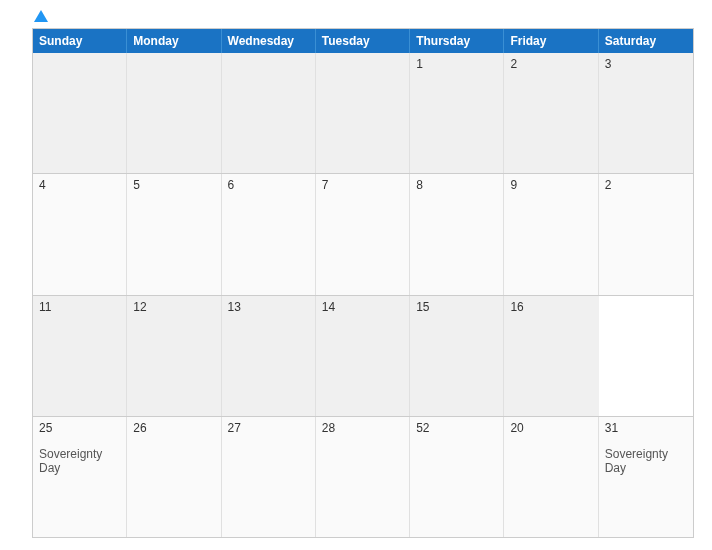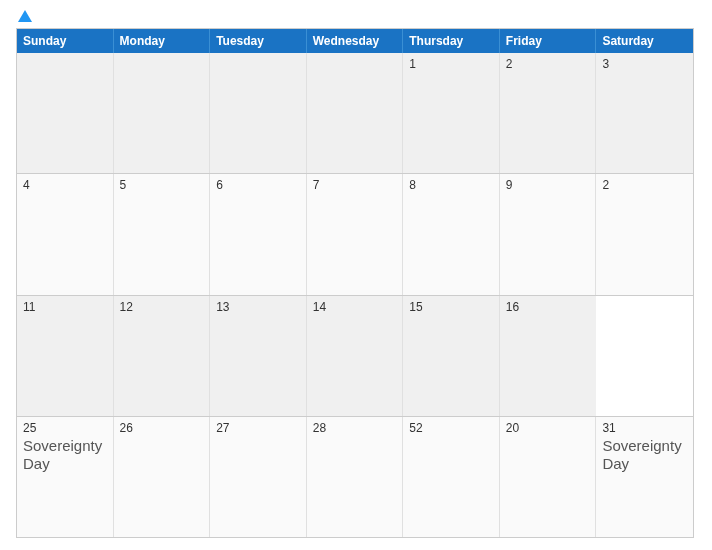--- a/index.html
+++ b/index.html
@@ -6,21 +6,21 @@
     body {
       width: 712px;
       height: 550px;
       background: #fff;
       font-family: Arial, sans-serif;
       overflow: hidden;
     }
     .page {
       width: 712px;
       height: 550px;
-      padding: 18px 18px 12px 16px;
+      padding: 18px 18px 12px 32px;
       display: flex;
       flex-direction: column;
     }
     .header {
       display: flex;
       align-items: center;
       justify-content: space-between;
       margin-bottom: 6px;
     }
     .logo-text-general {
@@ -116,23 +116,23 @@
     }
     .cal-cell.empty {
       background: #f5f5f5;
     }
     .day-num {
       font-size: 12px;
       color: #333;
       display: block;
     }
     .day-event {
-      font-size: 15px;
+      font-size: 12px;
       color: #555;
-      margin-top: 2px;
+      margin-top: 12px;
       line-height: 1.2;
     }
     
     .cal-week:nth-child(odd) .cal-cell {
       background: #f0f0f0;
     }
     .cal-week:nth-child(even) .cal-cell {
       background: #fafafa;
     }
   </style>
@@ -153,22 +153,22 @@
     <h1 class="title"></h1>
 
     <div class="country"></div>
   </div>
 
   <div class="calendar">
 
     <div class="cal-header">
     <div class="cal-header-cell">Sunday</div>
         <div class="cal-header-cell">Monday</div>
+        <div class="cal-header-cell">Wednesday</div>
         <div class="cal-header-cell">Tuesday</div>
-        <div class="cal-header-cell">Wednesday</div>
         <div class="cal-header-cell">Thursday</div>
         <div class="cal-header-cell">Friday</div>
         <div class="cal-header-cell">Saturday</div>
       </div>
 
     <div class="cal-body">
         <div class="cal-week">
           <div class="cal-cell empty"></div>
           <div class="cal-cell empty"></div>
           <div class="cal-cell empty"></div>

